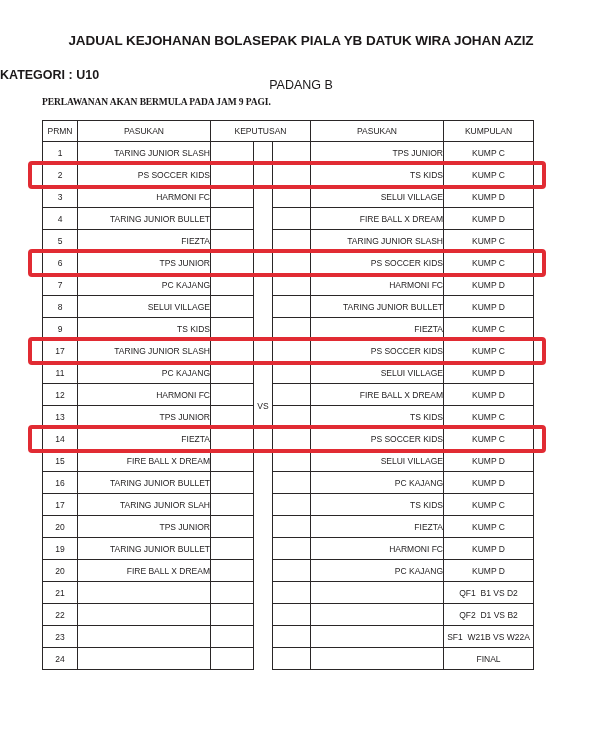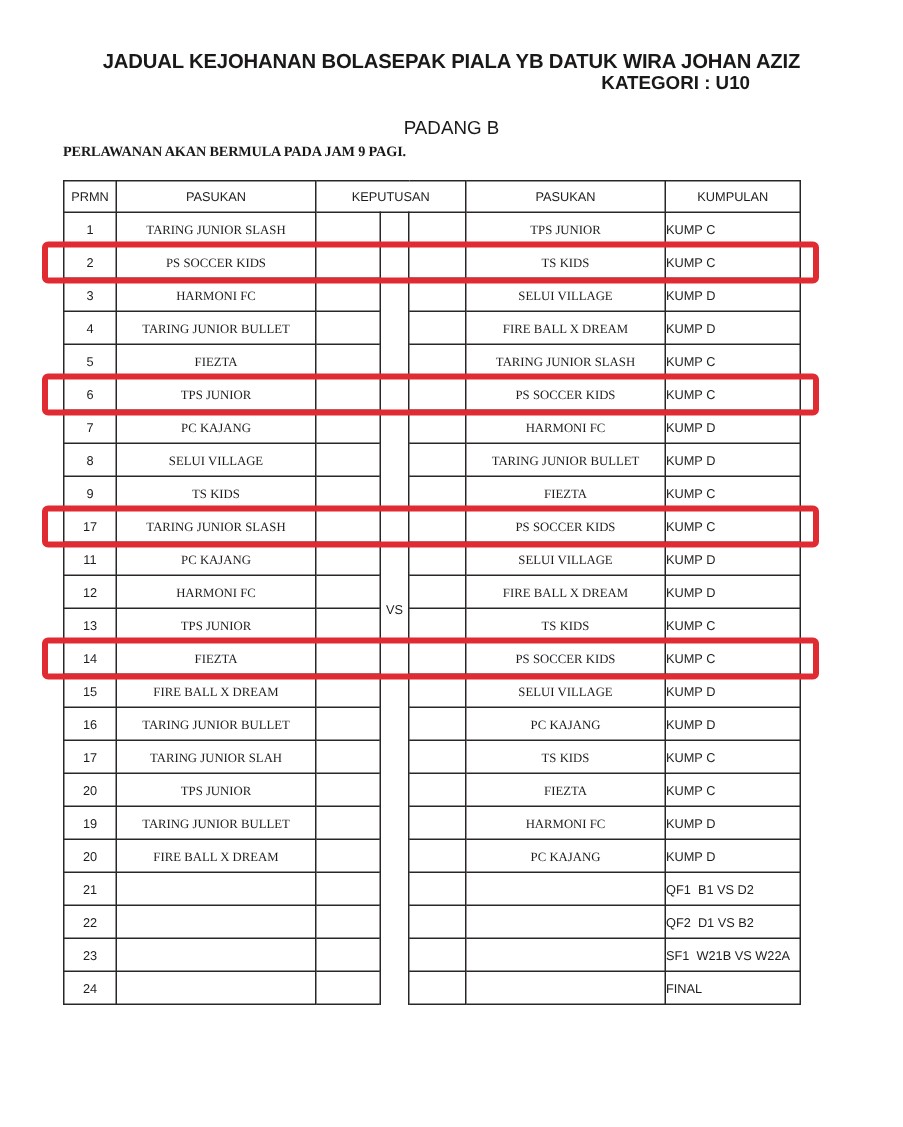--- a/index.html
+++ b/index.html
@@ -15,22 +15,22 @@
     font-family:"Liberation Sans", sans-serif;
     color:var(--text);
     overflow:hidden;
   }
   .doc-title{
     position:absolute;top:33px;left:0;width:602px;
     text-align:center;font-size:13.5px;font-weight:bold;
     letter-spacing:-0.1px;color:#1b1819;
   }
   .doc-subtitle-category{
-    position:absolute;top:48px;left:0;width:500px;
-    text-align:right;font-size:12.5px;font-weight:bold;color:#1b1819;
+    position:absolute;top:68px;left:0;width:500px;
+    text-align:left;font-size:12.5px;font-weight:bold;color:#1b1819;
   }
   .doc-subtitle-field{
     position:absolute;top:78px;left:0;width:602px;
     text-align:center;font-size:12.5px;font-weight:normal;color:#1b1819;
   }
   .doc-note{
     position:absolute;top:97px;left:42px;
     font-size:9.5px;font-weight:bold;color:#1b1819;
     letter-spacing:-0.1px;
     font-family:Liberation Serif, serif;
@@ -46,23 +46,23 @@
     font-size:8.5px;
     padding:0;
     height:21px;
     overflow:hidden;
     color:var(--text);
   }
   table.schedule th{
     font-weight:normal;text-align:center;height:20px;
   }
   td.c-no{text-align:center;}
-  td.c-team{text-align:center;padding-left:4px;font-family:Liberation Serif, serif;}
+  td.c-team{text-align:right;padding-left:4px;}
   td.c-score{background:#fff;}
-  td.c-group{text-align:left;white-space:pre;}
+  td.c-group{text-align:center;white-space:pre;}
   td.c-vs{
     text-align:center;vertical-align:middle;
     border-bottom:none;
     font-size:8.5px;
   }
   
   .bottom-gap{
     position:absolute;left:211.5px;bottom:-1px;width:18px;height:4px;
     background:#ffffff;pointer-events:none;
   }

